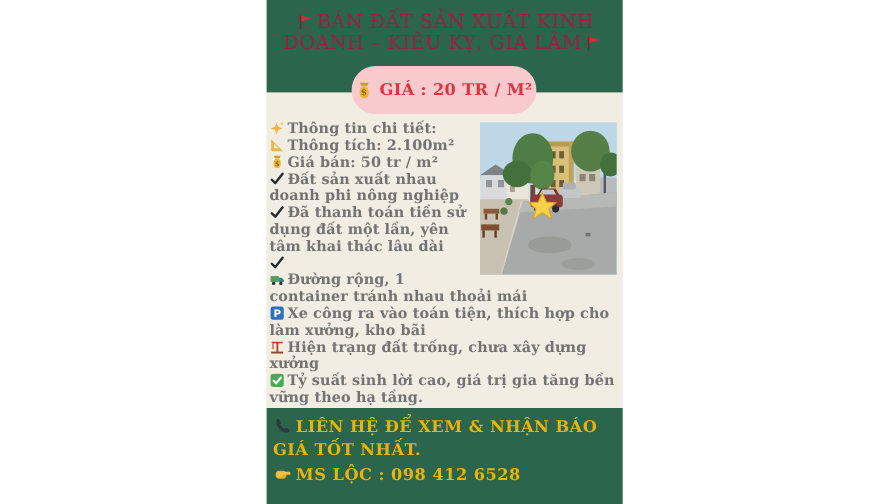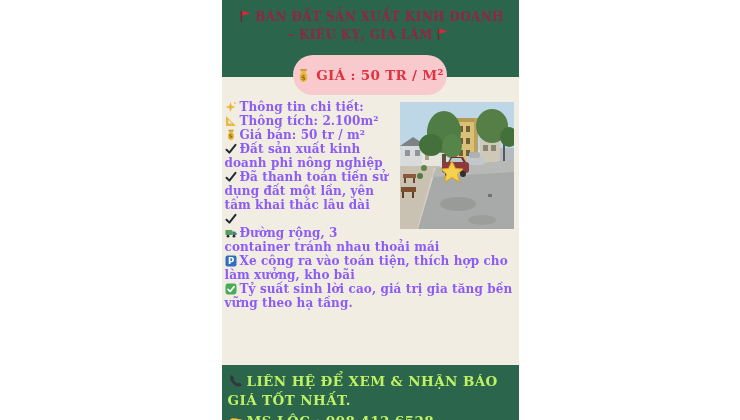--- a/index.html
+++ b/index.html
@@ -12,52 +12,52 @@
     position:relative;width:297px;height:420px;margin:0 auto;
     background:#f2ede3;overflow:hidden;
   }
   
   .header{
     height:77px;background:#2a654c;color:#952440;
     display:flex;align-items:flex-start;justify-content:center;
   }
   .title{
     margin:9px 12px 0 12px;text-align:center;
-    font-size:12px;line-height:17.5px;font-weight:bold;letter-spacing:.4px;
+    font-size:16px;line-height:17.5px;font-weight:normal;letter-spacing:.4px;
   }
   .flag{display:inline-block;width:13px;height:13px;vertical-align:-2px;margin:0 3px;}
   
   .pill{
     position:absolute;left:50%;top:55px;transform:translateX(-50%);
     width:154px;height:40px;border-radius:21px;background:#f8c9cd;
     display:flex;align-items:center;justify-content:center;gap:5px;
     color:#e03240;font-weight:bold;font-size:13.5px;letter-spacing:.3px;z-index:3;
   }
   .pill .ic{width:15px;height:15px;display:inline-block;}
   
   .content{
     position:relative;height:275px;overflow:hidden;
     padding:23px 4px 0 3px;box-sizing:border-box;
-    color:#8b5cf6;
+    color:#737373;
   }
   figure.photo{
     float:right;width:114px;height:127px;margin:2px 1px 5px 7px;padding:0;
     overflow:hidden;background:#bdd7e6;
   }
   .detail{
     margin:0;font-size:12px;line-height:14px;font-weight:bold;letter-spacing:.1px;
   }
   .detail .ic{
     display:inline-block;width:13px;height:12px;vertical-align:-1.5px;margin-right:2px;
   }
   .detail .ic svg{width:12px;height:12px;}
   
   .footer{
-    position:absolute;left:0;bottom:0;width:100%;height:55px;background:#2a654c;
-    color:#bef264;box-sizing:border-box;padding:7px 6px 0 6px;
+    position:absolute;left:0;bottom:0;width:100%;height:80px;background:#2a654c;
+    color:#eab308;box-sizing:border-box;padding:7px 6px 0 6px;
   }
   .footer p{
     margin:0 0 2px 0;font-size:13.5px;line-height:19px;font-weight:bold;letter-spacing:.4px;
   }
   .footer .ic{display:inline-block;width:15px;height:14px;vertical-align:-2px;margin-right:4px;}
   .footer .ic svg{width:15px;height:14px;}
 </style>
 </head>
 <body>
 
@@ -74,21 +74,21 @@
           </svg></span>
     </div>
   </div>
 
   <div class="pill">
     <span class="ic"><svg viewBox="0 0 12 12" width="100%" height="100%">
           <path d="M4 2.8 L3.1 0.8 H8.9 L8 2.8 Z" fill="#caa02f"></path>
           <path d="M6 2.8 C2.4 2.8 1.4 11.2 6 11.2 C10.6 11.2 9.6 2.8 6 2.8 Z" fill="#e9b93f"></path>
           <text x="6" y="9.2" font-size="6" text-anchor="middle" fill="#8a6a14" font-weight="bold" font-family="DejaVu Serif,serif">$</text>
         </svg></span>
-    <span>GIÁ : 50 TR / M²</span>
+    <span>GIÁ : 20 TR / M²</span>
   </div>
 
   <div class="content">
 
     <figure class="photo">
       <svg viewBox="0 0 114 127" width="114" height="127" preserveAspectRatio="none">
         <rect x="0" y="0" width="114" height="127" fill="#bdd7e6"></rect>
         <rect x="0" y="48" width="114" height="18" fill="#d3e1e9"></rect>
 
         <polygon points="0,44 13,35 27,44" fill="#7d8287"></polygon>
@@ -161,37 +161,44 @@
               <polygon points="1,11 11,11 1,1" fill="#e9b93f"></polygon>
               <polygon points="3.4,8.6 7.2,8.6 3.4,4.8" fill="#f2ede3"></polygon>
             </svg></span><span>Thông tích: 2.100m²</span></p>
         <p class="detail"><span class="ic"><svg viewBox="0 0 12 12" width="100%" height="100%">
               <path d="M4 2.8 L3.1 0.8 H8.9 L8 2.8 Z" fill="#caa02f"></path>
               <path d="M6 2.8 C2.4 2.8 1.4 11.2 6 11.2 C10.6 11.2 9.6 2.8 6 2.8 Z" fill="#e9b93f"></path>
               <text x="6" y="9.2" font-size="6" text-anchor="middle" fill="#8a6a14" font-weight="bold" font-family="DejaVu Serif,serif">$</text>
             </svg></span><span>Giá bán: 50 tr / m²</span></p>
         <p class="detail"><span class="ic"><svg viewBox="0 0 12 12" width="100%" height="100%">
               <path d="M1.5 6.8 L4.4 9.6 L10.5 1.8" stroke="#222b33" stroke-width="2" fill="none" stroke-linecap="round" stroke-linejoin="round"></path>
-            </svg></span><span>Đất sản xuất kinh doanh phi nông nghiệp</span></p>
+            </svg></span><span>Đất sản xuất nhau doanh phi nông nghiệp</span></p>
         <p class="detail"><span class="ic"><svg viewBox="0 0 12 12" width="100%" height="100%">
               <path d="M1.5 6.8 L4.4 9.6 L10.5 1.8" stroke="#222b33" stroke-width="2" fill="none" stroke-linecap="round" stroke-linejoin="round"></path>
             </svg></span><span>Đã thanh toán tiền sử dụng đất một lần, yên tâm khai thác lâu dài</span></p>
         <p class="detail"><span class="ic"><svg viewBox="0 0 12 12" width="100%" height="100%">
               <path d="M1.5 6.8 L4.4 9.6 L10.5 1.8" stroke="#222b33" stroke-width="2" fill="none" stroke-linecap="round" stroke-linejoin="round"></path>
             </svg></span></p>
         <p class="detail"><span class="ic"><svg viewBox="0 0 12 12" width="100%" height="100%">
               <rect x="0.4" y="3" width="7" height="5" rx="0.8" fill="#57a05c"></rect>
               <path d="M7.4 4.4 H9.9 L11.6 6.5 V8 H7.4 Z" fill="#3c7f8a"></path>
               <circle cx="3" cy="9.2" r="1.4" fill="#26303a"></circle>
               <circle cx="9" cy="9.2" r="1.4" fill="#26303a"></circle>
-            </svg></span><span>Đường rộng, 3 container tránh nhau thoải mái</span></p>
+            </svg></span><span>Đường rộng, 1 container tránh nhau thoải mái</span></p>
         <p class="detail"><span class="ic"><svg viewBox="0 0 12 12" width="100%" height="100%">
               <rect x="0.5" y="0.5" width="11" height="11" rx="2" fill="#2e6fc2"></rect>
               <text x="6.1" y="9.3" font-size="8.6" font-weight="bold" text-anchor="middle" fill="#ffffff" font-family="DejaVu Sans,sans-serif">P</text>
             </svg></span><span>Xe công ra vào toán tiện, thích hợp cho làm xưởng, kho bãi</span></p>
+        <p class="detail"><span class="ic"><svg viewBox="0 0 12 12" width="100%" height="100%">
+              <rect x="1" y="10" width="10" height="1.6" fill="#8a4a2a"></rect>
+              <rect x="5.4" y="2" width="1.5" height="8.4" fill="#c03a2e"></rect>
+              <rect x="1.4" y="1.8" width="9.2" height="1.3" fill="#c03a2e"></rect>
+              <rect x="2" y="3.1" width="0.9" height="3" fill="#c03a2e"></rect>
+              <circle cx="2.4" cy="7" r="1" fill="#d88b2a"></circle>
+            </svg></span><span>Hiện trạng đất trống, chưa xây dựng xưởng</span></p>
         <p class="detail"><span class="ic"><svg viewBox="0 0 12 12" width="100%" height="100%">
               <rect x="0.5" y="0.5" width="11" height="11" rx="2.4" fill="#49ab57"></rect>
               <path d="M3 6.3 L5.1 8.5 L9.1 3.6" stroke="#ffffff" stroke-width="1.7" fill="none" stroke-linecap="round" stroke-linejoin="round"></path>
             </svg></span><span>Tỷ suất sinh lời cao, giá trị gia tăng bền vững theo hạ tầng.</span></p>
       </div>
   </div>
 
   <div class="footer">
     <p>
       <span class="ic"><svg viewBox="0 0 12 12" width="100%" height="100%">

